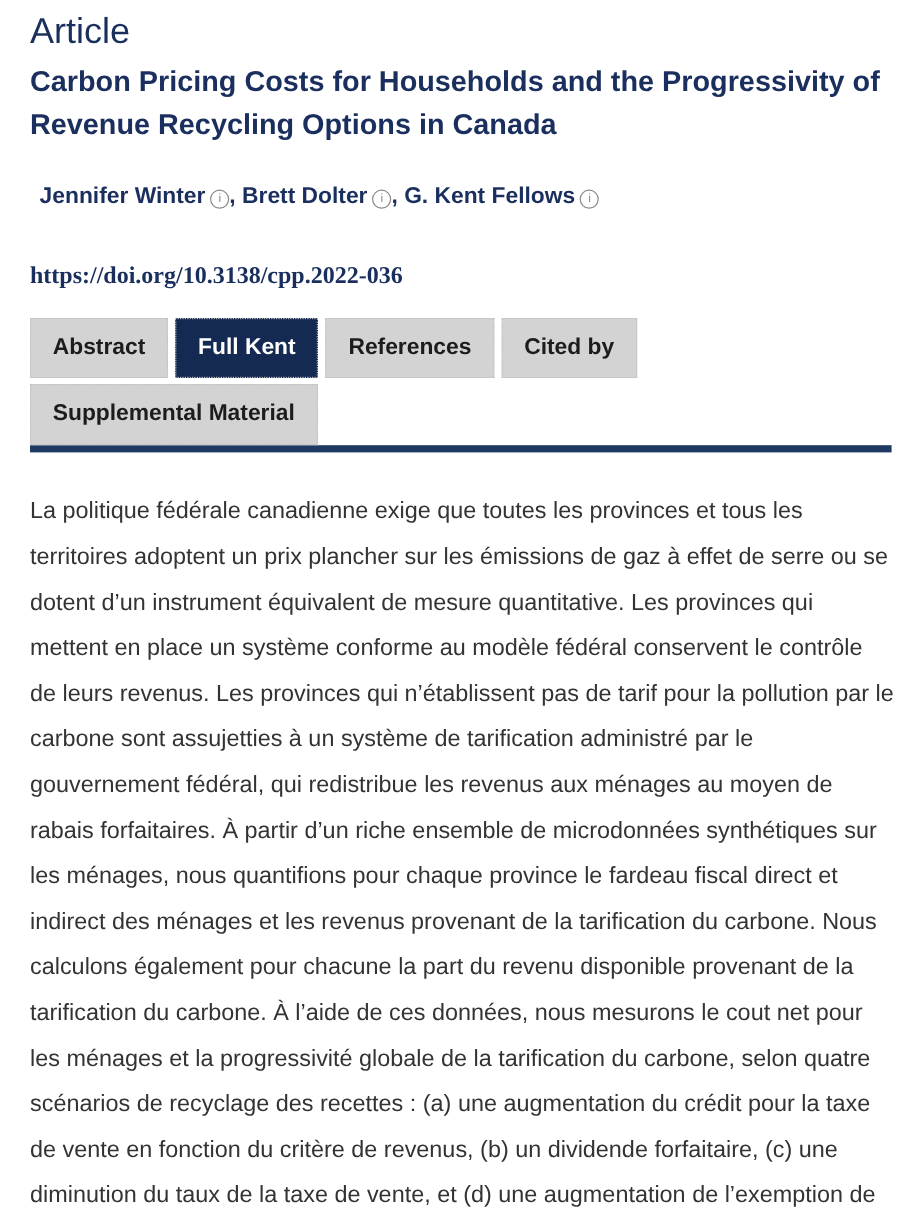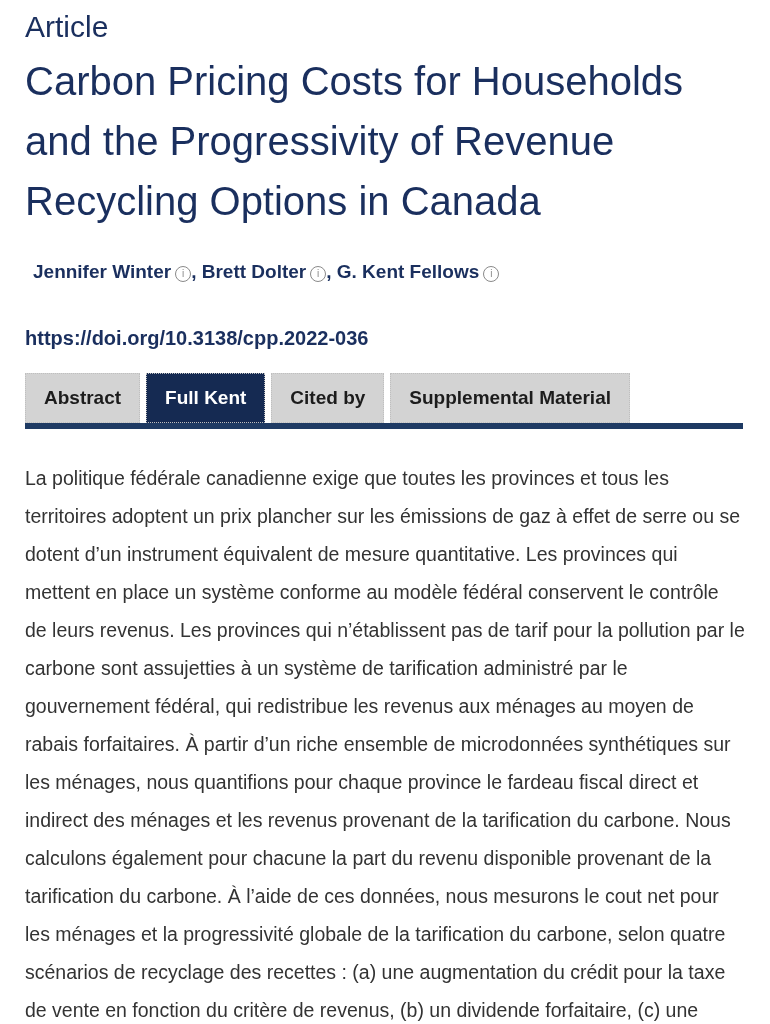--- a/index.html
+++ b/index.html
@@ -30,22 +30,22 @@
   }
   .kicker{
     color:var(--heading-navy);
     font-size:30px;
     font-weight:400;
     line-height:1.25;
     margin:0 0 5px 0;
   }
   .title{
     color:var(--heading-navy);
-    font-size:40px;
-    font-weight:400;
+    font-size:24px;
+    font-weight:700;
     line-height:1.5;
     margin:0 0 30px 0;
     max-width:722px;
   }
   .authors{
     color:var(--heading-navy);
     font-size:19px;
     font-weight:700;
     margin:0 0 44px 8px;
   }
@@ -65,21 +65,21 @@
     color:var(--info-icon-gray);
     font-size:10px;
     font-weight:400;
     line-height:1;
     margin-left:4px;
     vertical-align:1px;
     cursor:pointer;
     user-select:none;
   }
   .sep{ font-weight:700; }
-  .doi-row{ margin:0 0 23px 0; }
+  .doi-row{ margin:0 0 23px 0;font-family:Liberation Serif, serif; }
   .doi{
     color:var(--heading-navy);
     font-size:20px;
     font-weight:700;
     text-decoration:none;
     cursor:pointer;
   }
   .tabs{
     display:flex;
     flex-wrap:wrap;
@@ -139,20 +139,21 @@
         </span></span>
   </div>
 
   <div class="doi-row">
     <a href="#" class="doi">https://doi.org/10.3138/cpp.2022-036</a>
   </div>
 
   <nav class="tabs">
     <button class="tab">Abstract</button>
     <button class="tab active">Full Kent</button>
+    <button class="tab">References</button>
     <button class="tab">Cited by</button>
     <button class="tab">Supplemental Material</button>
   </nav>
 
   <div class="rule"></div>
 
   <p class="abstract">La politique fédérale canadienne exige que toutes les provinces et tous les territoires adoptent un prix plancher sur les émissions de gaz à effet de serre ou se dotent d’un instrument équivalent de mesure quantitative. Les provinces qui mettent en place un système conforme au modèle fédéral conservent le contrôle de leurs revenus. Les provinces qui n’établissent pas de tarif pour la pollution par le carbone sont assujetties à un système de tarification administré par le gouvernement fédéral, qui redistribue les revenus aux ménages au moyen de rabais forfaitaires. À partir d’un riche ensemble de microdonnées synthétiques sur les ménages, nous quantifions pour chaque province le fardeau fiscal direct et indirect des ménages et les revenus provenant de la tarification du carbone. Nous calculons également pour chacune la part du revenu disponible provenant de la tarification du carbone. À l’aide de ces données, nous mesurons le cout net pour les ménages et la progressivité globale de la tarification du carbone, selon quatre scénarios de recyclage des recettes : (a) une augmentation du crédit pour la taxe de vente en fonction du critère de revenus, (b) un dividende forfaitaire, (c) une diminution du taux de la taxe de vente, et (d) une augmentation de l’exemption de base de l’impôt sur le revenu des particuliers. Nous constatons que la taxe</p>
 
 </div>
 

